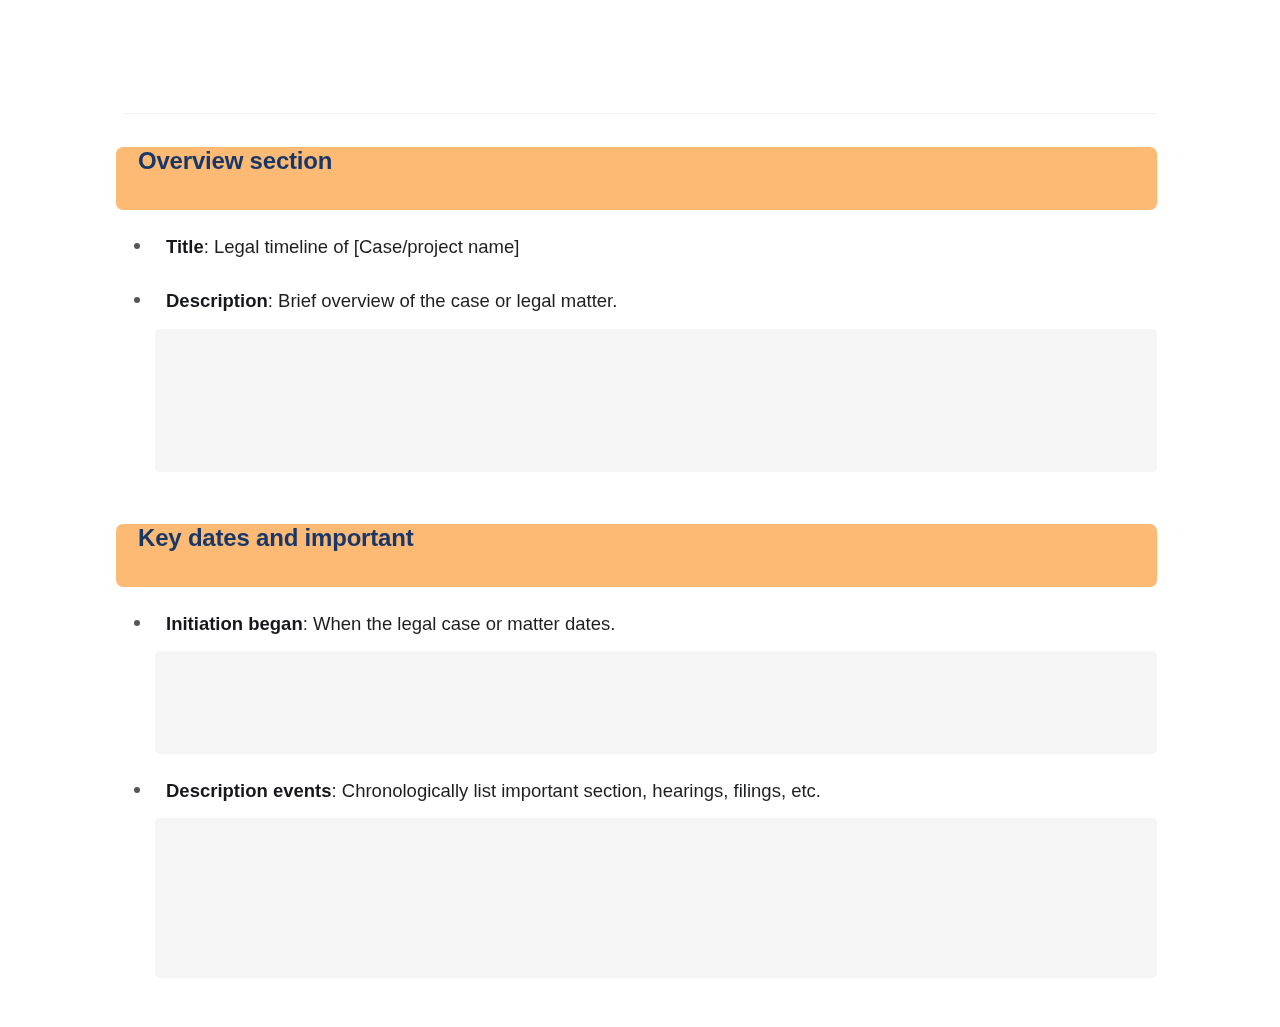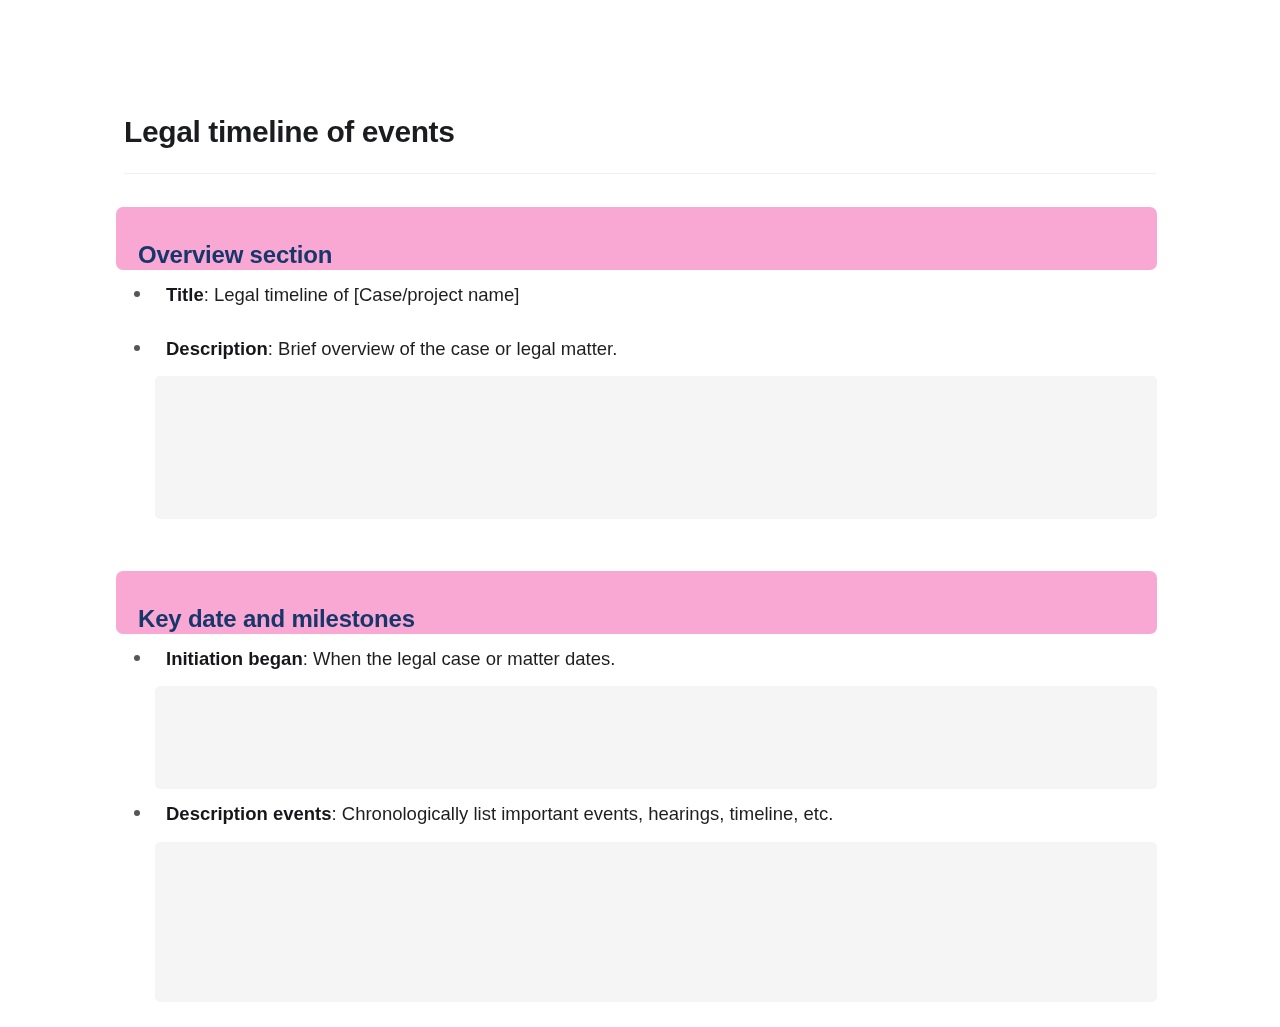--- a/index.html
+++ b/index.html
@@ -53,27 +53,27 @@
 
   
   .section {
     margin: 0;
   }
   .section + .section {
     margin-top: 52px;
   }
 
   .section-banner {
-    background: #f9a8d4;
+    background: #fdba74;
     border-radius: 7px;
     height: 63px;
     width: 1041px;
     margin-left: -8px;
     display: flex;
-    align-items: flex-end;
+    align-items: flex-start;
     padding: 0 22px;
     box-sizing: border-box;
   }
 
   .section-banner-title {
     font-size: 24px;
     font-weight: 700;
     color: #17376a;
     letter-spacing: -0.2px;
     line-height: 1.2;
@@ -88,21 +88,21 @@
 
   .bullet-item {
     position: relative;
     padding-left: 42px;
     font-size: 18.5px;
     line-height: 1.42;
     color: #1d1e20;
     margin-top: 28px;
   }
   .section-body > .bullet-list > .bullet-item:first-child {
-    margin-top: 12px;
+    margin-top: 24px;
   }
 
   .bullet-dot {
     position: absolute;
     left: 10px;
     top: 9px;
     width: 6px;
     height: 6px;
     border-radius: 50%;
     background: #55565a;
@@ -129,21 +129,20 @@
   .answer-box.tall   { height: 143px; }
   .answer-box.medium { height: 103px; }
   .answer-box.open   { height: 160px; }
 </style>
 </head>
 <body>
 
 <div class="page">
   <div class="doc">
 
-    <h1 class="doc-title">Legal timeline of events</h1>
 
     <div class="title-divider"></div>
 
     <div class="section">
       <div class="section-banner">
         <span class="section-banner-title">Overview section</span>
       </div>
       <div class="section-body">
         <ul class="bullet-list">
 
@@ -157,36 +156,36 @@
             <span class="bullet-label">Description</span><span class="bullet-text">: Brief overview of the case or legal matter.</span>
           </li>
 
         </ul>
         <div class="answer-box tall"></div>
       </div>
     </div>
 
     <div class="section">
       <div class="section-banner">
-        <span class="section-banner-title">Key date and milestones</span>
+        <span class="section-banner-title">Key dates and important</span>
       </div>
       <div class="section-body">
         <ul class="bullet-list">
 
           <li class="bullet-item">
             <span class="bullet-dot"></span>
             <span class="bullet-label">Initiation began</span><span class="bullet-text">: When the legal case or matter dates.</span>
           </li>
         </ul>
         <div class="answer-box medium"></div>
 
         <ul class="bullet-list">
           <li class="bullet-item">
             <span class="bullet-dot"></span>
-            <span class="bullet-label">Description events</span><span class="bullet-text">: Chronologically list important events, hearings, timeline, etc.</span>
+            <span class="bullet-label">Description events</span><span class="bullet-text">: Chronologically list important section, hearings, filings, etc.</span>
           </li>
         </ul>
         <div class="answer-box open"></div>
       </div>
     </div>
 
   </div>
 </div>
 
 </body></html>

